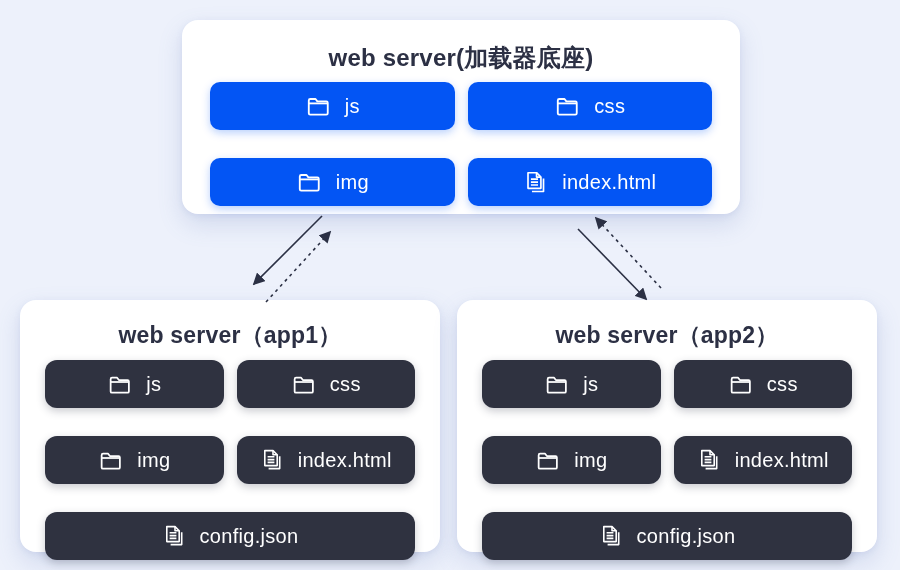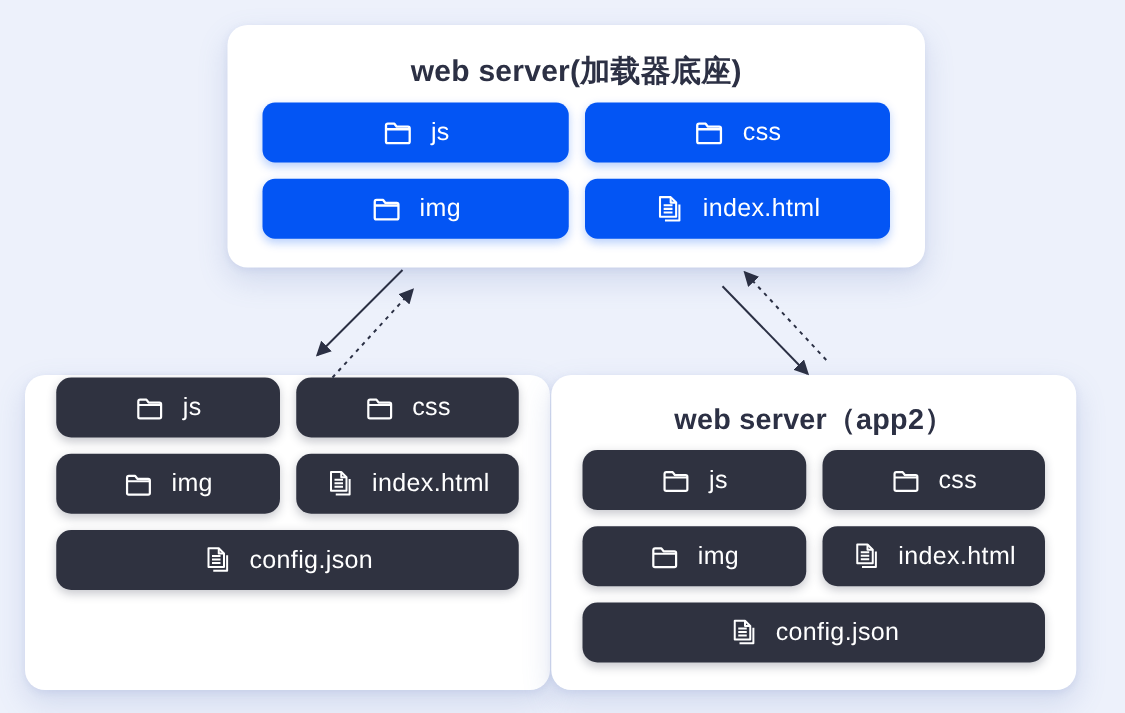--- a/index.html
+++ b/index.html
@@ -19,24 +19,24 @@
     box-sizing:border-box;
   }
   .card-title{
     text-align:center;font-weight:bold;color:var(--text);
     letter-spacing:.2px;
   }
   .base-card{left:182px;top:20px;width:558px;height:194px;padding:0 28px;}
   .base-card .card-title{font-size:24px;margin-top:16px;height:44px;line-height:44px;}
   .app-card{top:300px;width:420px;height:252px;padding:0 25px;}
   .app1-card{left:20px;}
-  .app2-card{left:441px;}
+  .app2-card{left:457px;}
   .app-card .card-title{font-size:23px;margin-top:13px;height:45px;line-height:45px;}
   .btn-grid{
-    display:grid;grid-template-columns:1fr 1fr;gap:13px 13px;margin-top:2px;
+    display:grid;grid-template-columns:1fr 1fr;gap:28px 13px;margin-top:2px;
   }
   .btn{
     height:48px;border-radius:10px;display:flex;align-items:center;justify-content:center;
     gap:14px;color:var(--white);font-size:20px;letter-spacing:.3px;box-sizing:border-box;
   }
   .btn.blue{background:var(--blue);box-shadow:0 3px 8px rgba(3,85,244,.28);}
   .btn.dark{background:var(--dark);border-radius:12px;box-shadow:0 3px 8px rgba(40,44,64,.25);}
   .btn .icon{display:flex;align-items:center;}
   .btn .icon svg{display:block;}
   .span2{grid-column:1 / span 2;align-items:center;}
@@ -96,20 +96,21 @@
             <svg width="25" height="25" viewBox="0 0 24 24">
               <use href="#document-glyph"></use>
             </svg>
           </span>
         <span>index.html</span>
       </div>
     </div>
   </div>
 
   <div class="card app-card app1-card">
+    <div class="card-title">web server（app1）</div>
     <div class="btn-grid">
       <div class="btn dark">
         <span class="icon">
             <svg width="25" height="25" viewBox="0 0 24 24">
               <use href="#folder-glyph"></use>
             </svg>
           </span>
         <span>js</span>
       </div>
       <div class="btn dark">

